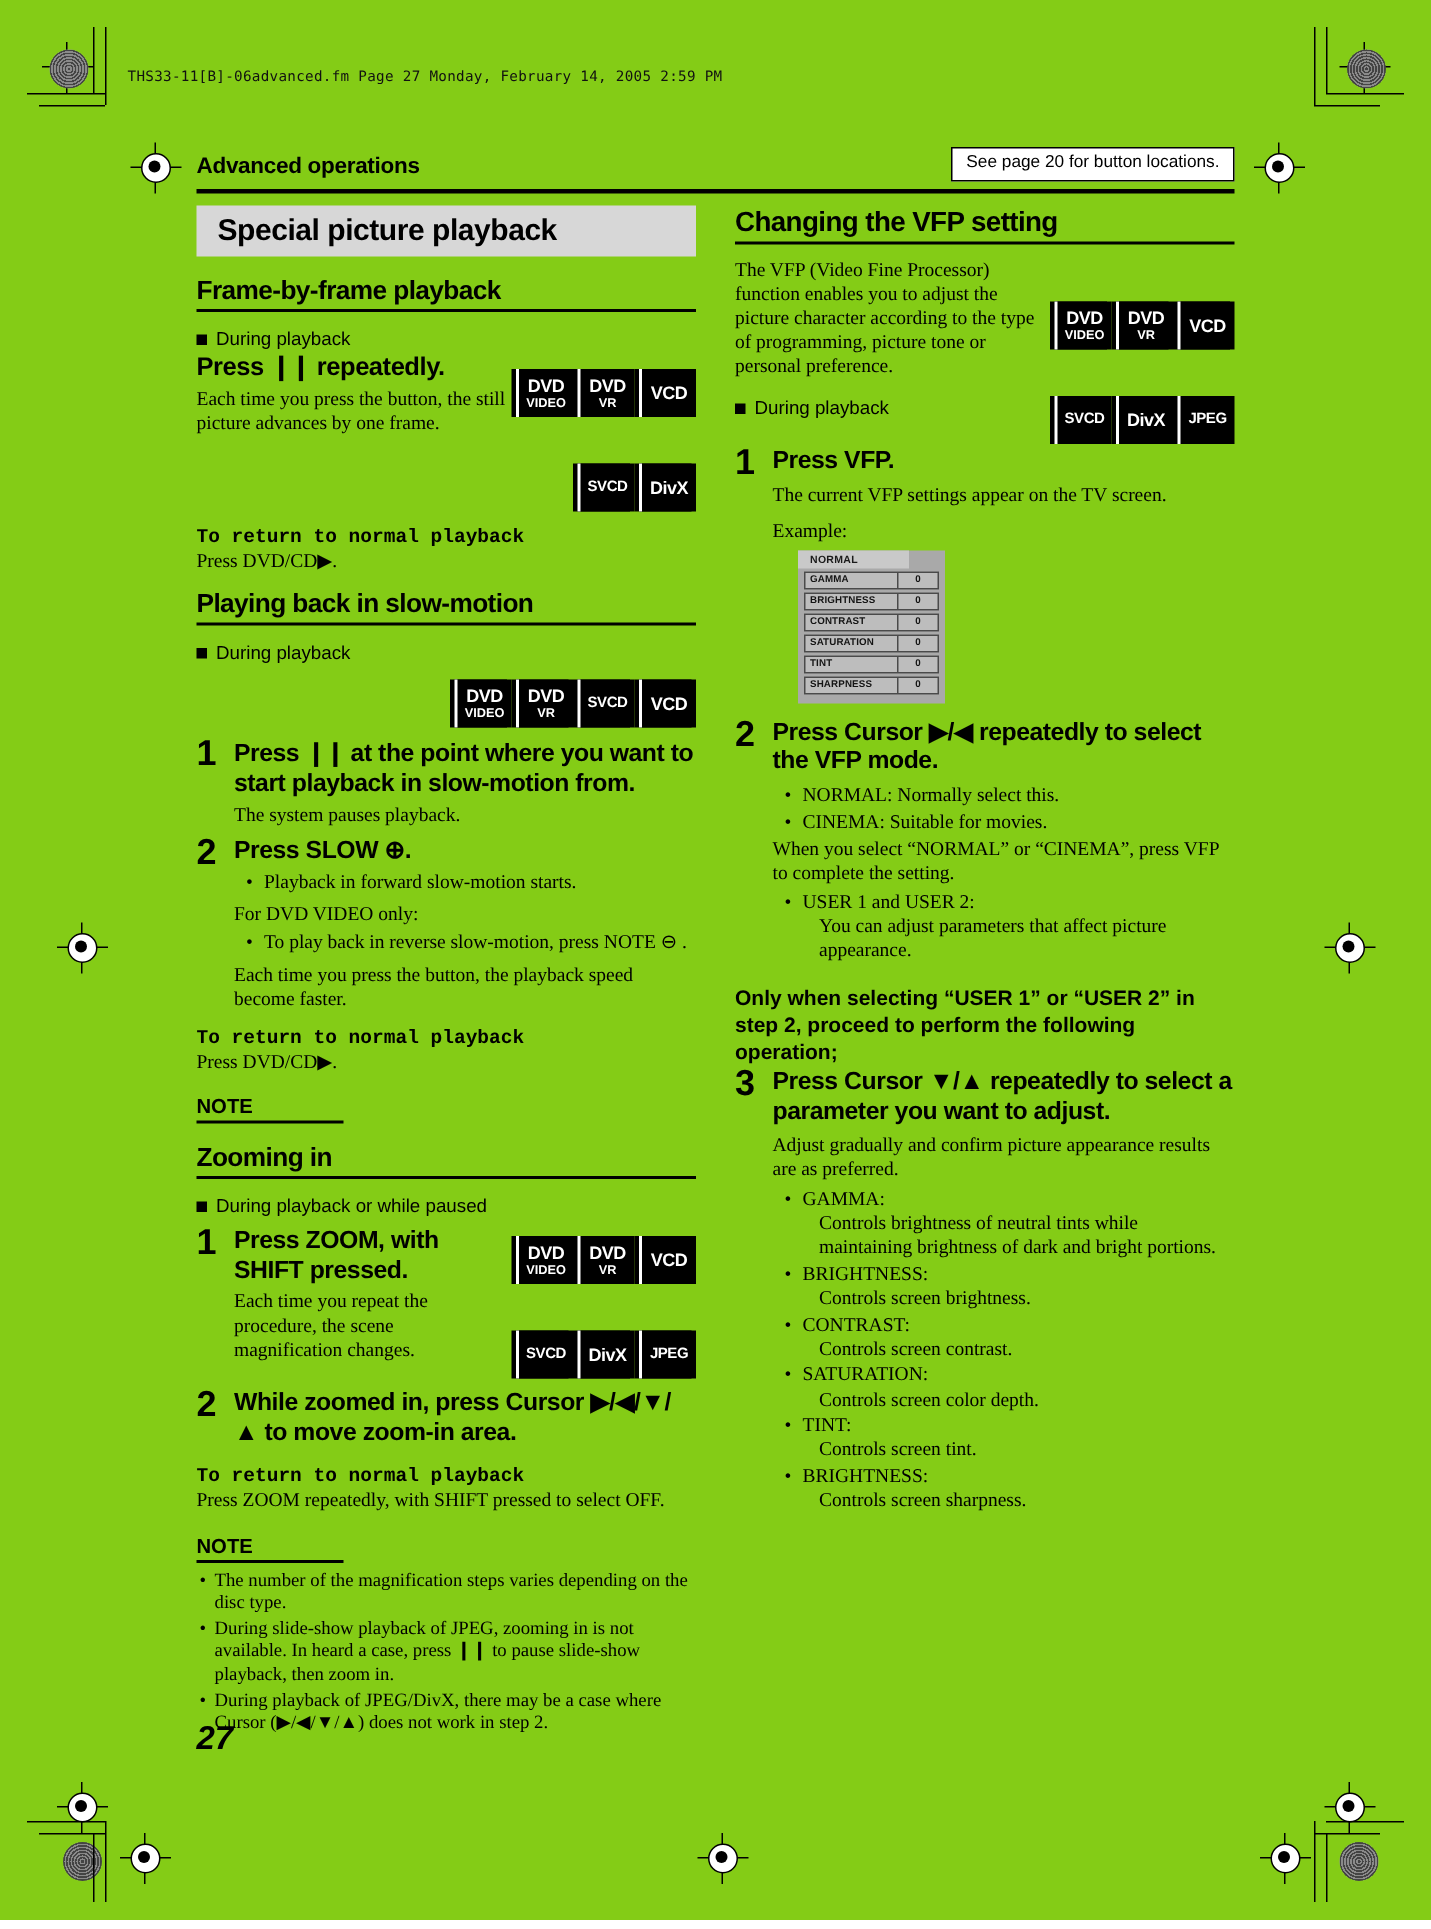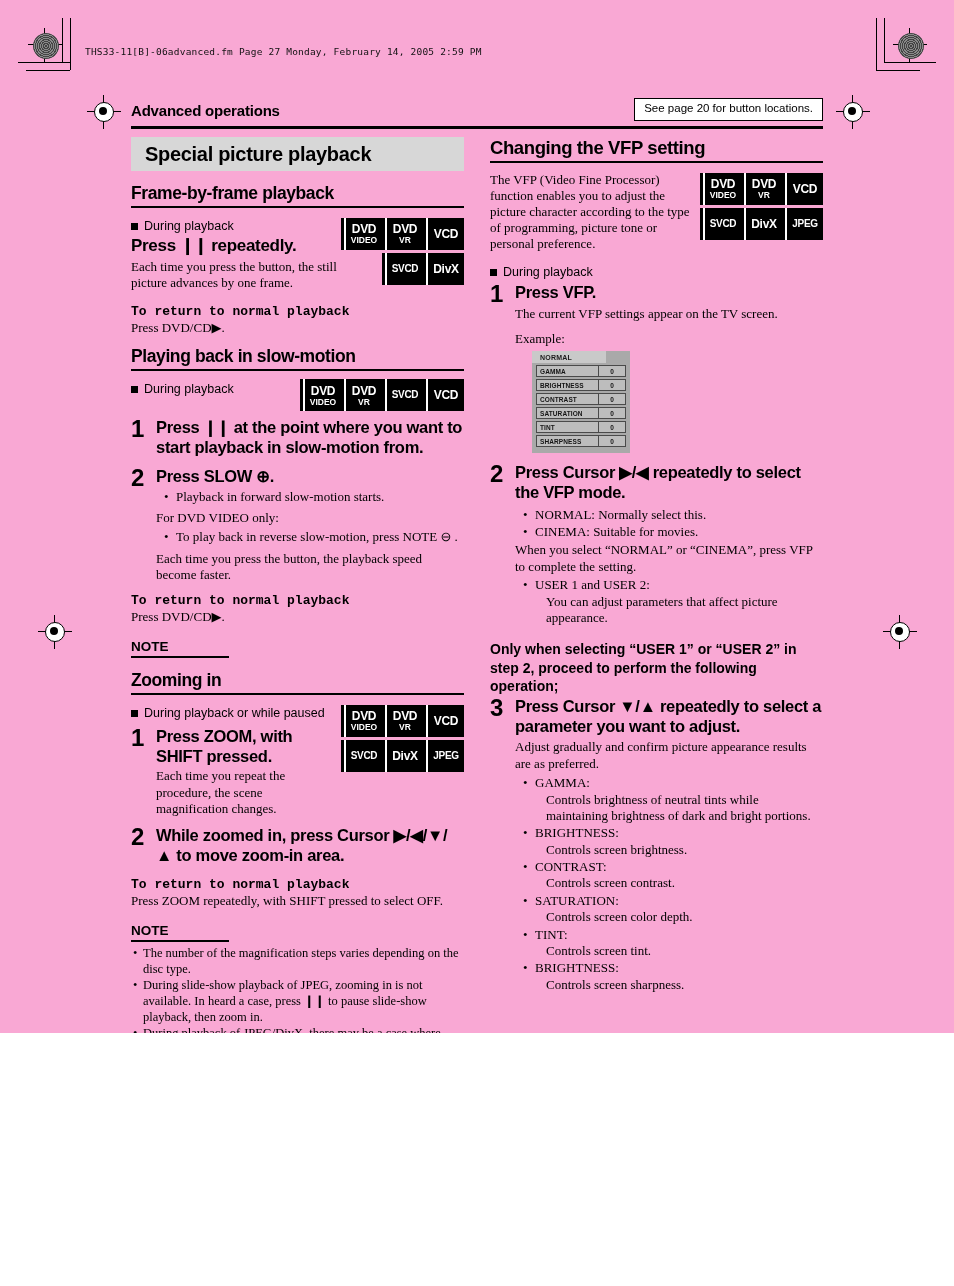--- a/index.html
+++ b/index.html
@@ -3,22 +3,22 @@
 <meta charset="utf-8">
 <style>
   html, body {
     margin: 0;
     padding: 0;
     background: #ffffff;
   }
   .page {
     position: relative;
     width: 954px;
-    height: 1033px;
-    background: #f9a8d4;
+    height: 1280px;
+    background: #84cc16;
     overflow: hidden;
     font-family: "Liberation Serif", serif;
     color: #000;
   }
 
   
   .reg {
     position: absolute;
     width: 34px; height: 34px;
     pointer-events: none;
@@ -251,20 +251,21 @@
     text-align: left;
     width: 36px;
     height: 32px;
     display: flex;
     flex-direction: column;
     align-items: center;
     justify-content: center;
     line-height: 1.0;
     border-left: 2px solid #fff;
     box-shadow: -3px 0 0 0 #000;
+    margin-top: 28px;
   }
   .badge .l1 { font-size: 12px; letter-spacing: -0.3px; }
   .badge .l2 { font-size: 8.5px; letter-spacing: 0px; margin-top: 1px; }
   .badge.one-line .l1 { font-size: 12px; }
   .badge.blank { background: transparent; box-shadow: none; border: none; }
 
   
   .osd {
     width: 98px;
     background: #a9a9a9;
@@ -517,20 +518,21 @@
         </div>
 
         <div class="step">
           <div class="step-num">1</div>
           <div class="step-body">
             <div class="step-title">
               <span>Press</span>
               <span class="sym pausebars">❙❙</span>
               <span>at the point where you want to start playback in slow-motion from.</span>
             </div>
+            <div class="step-sub">The system pauses playback.</div>
           </div>
         </div>
 
         <div class="step">
           <div class="step-num">2</div>
           <div class="step-body">
             <div class="step-title">Press SLOW ⊕.</div>
             <ul class="dots">
               <li>Playback in forward slow-motion starts.</li>
             </ul>

